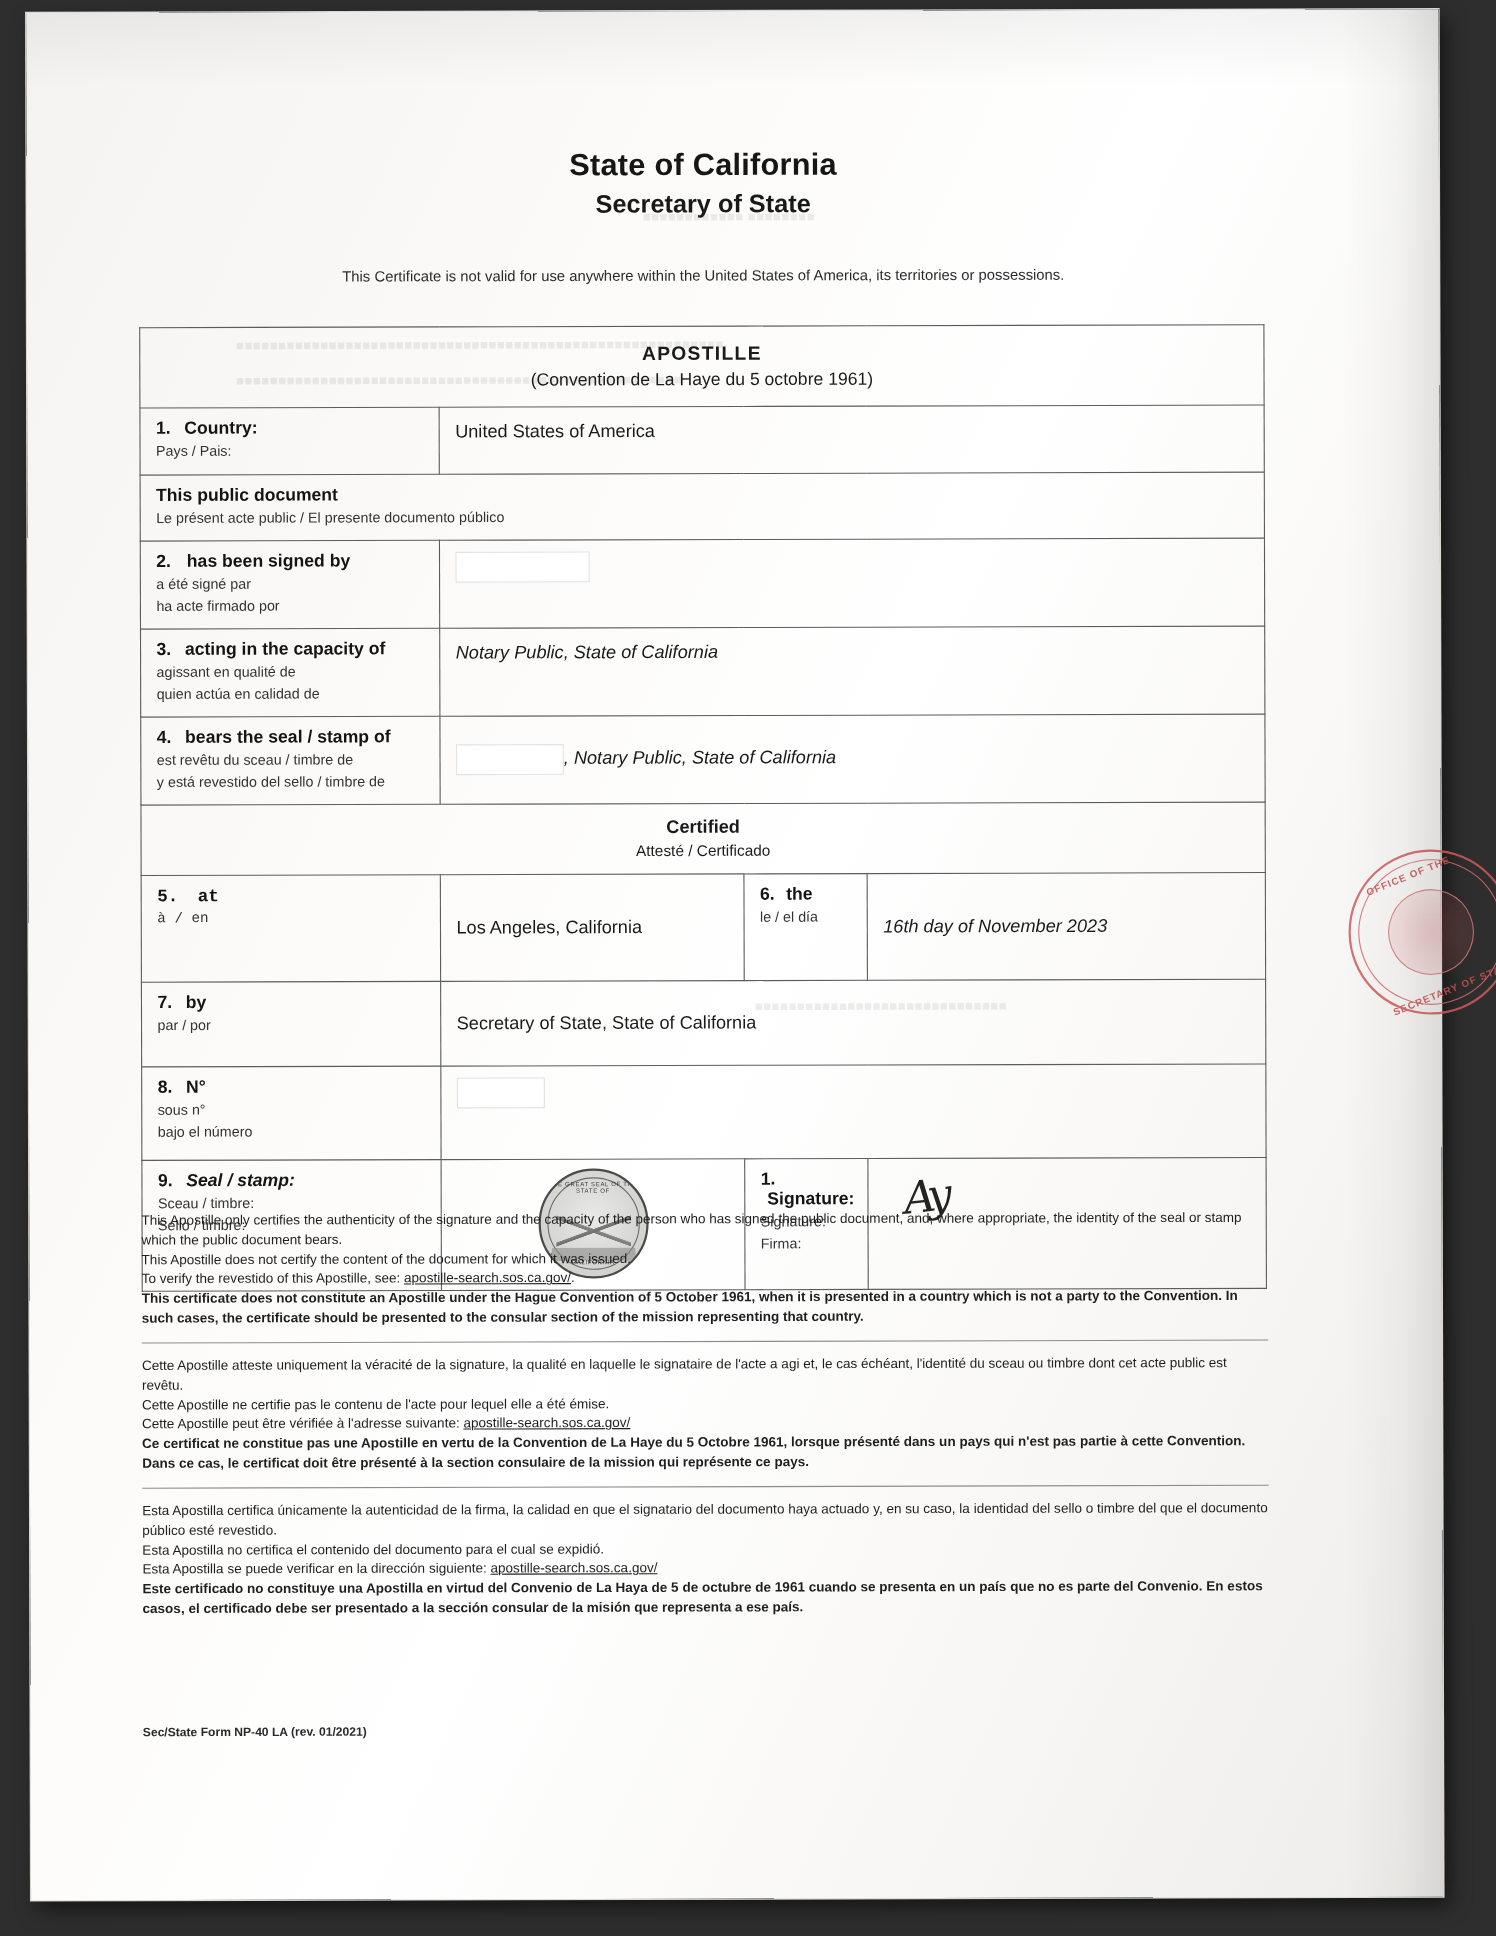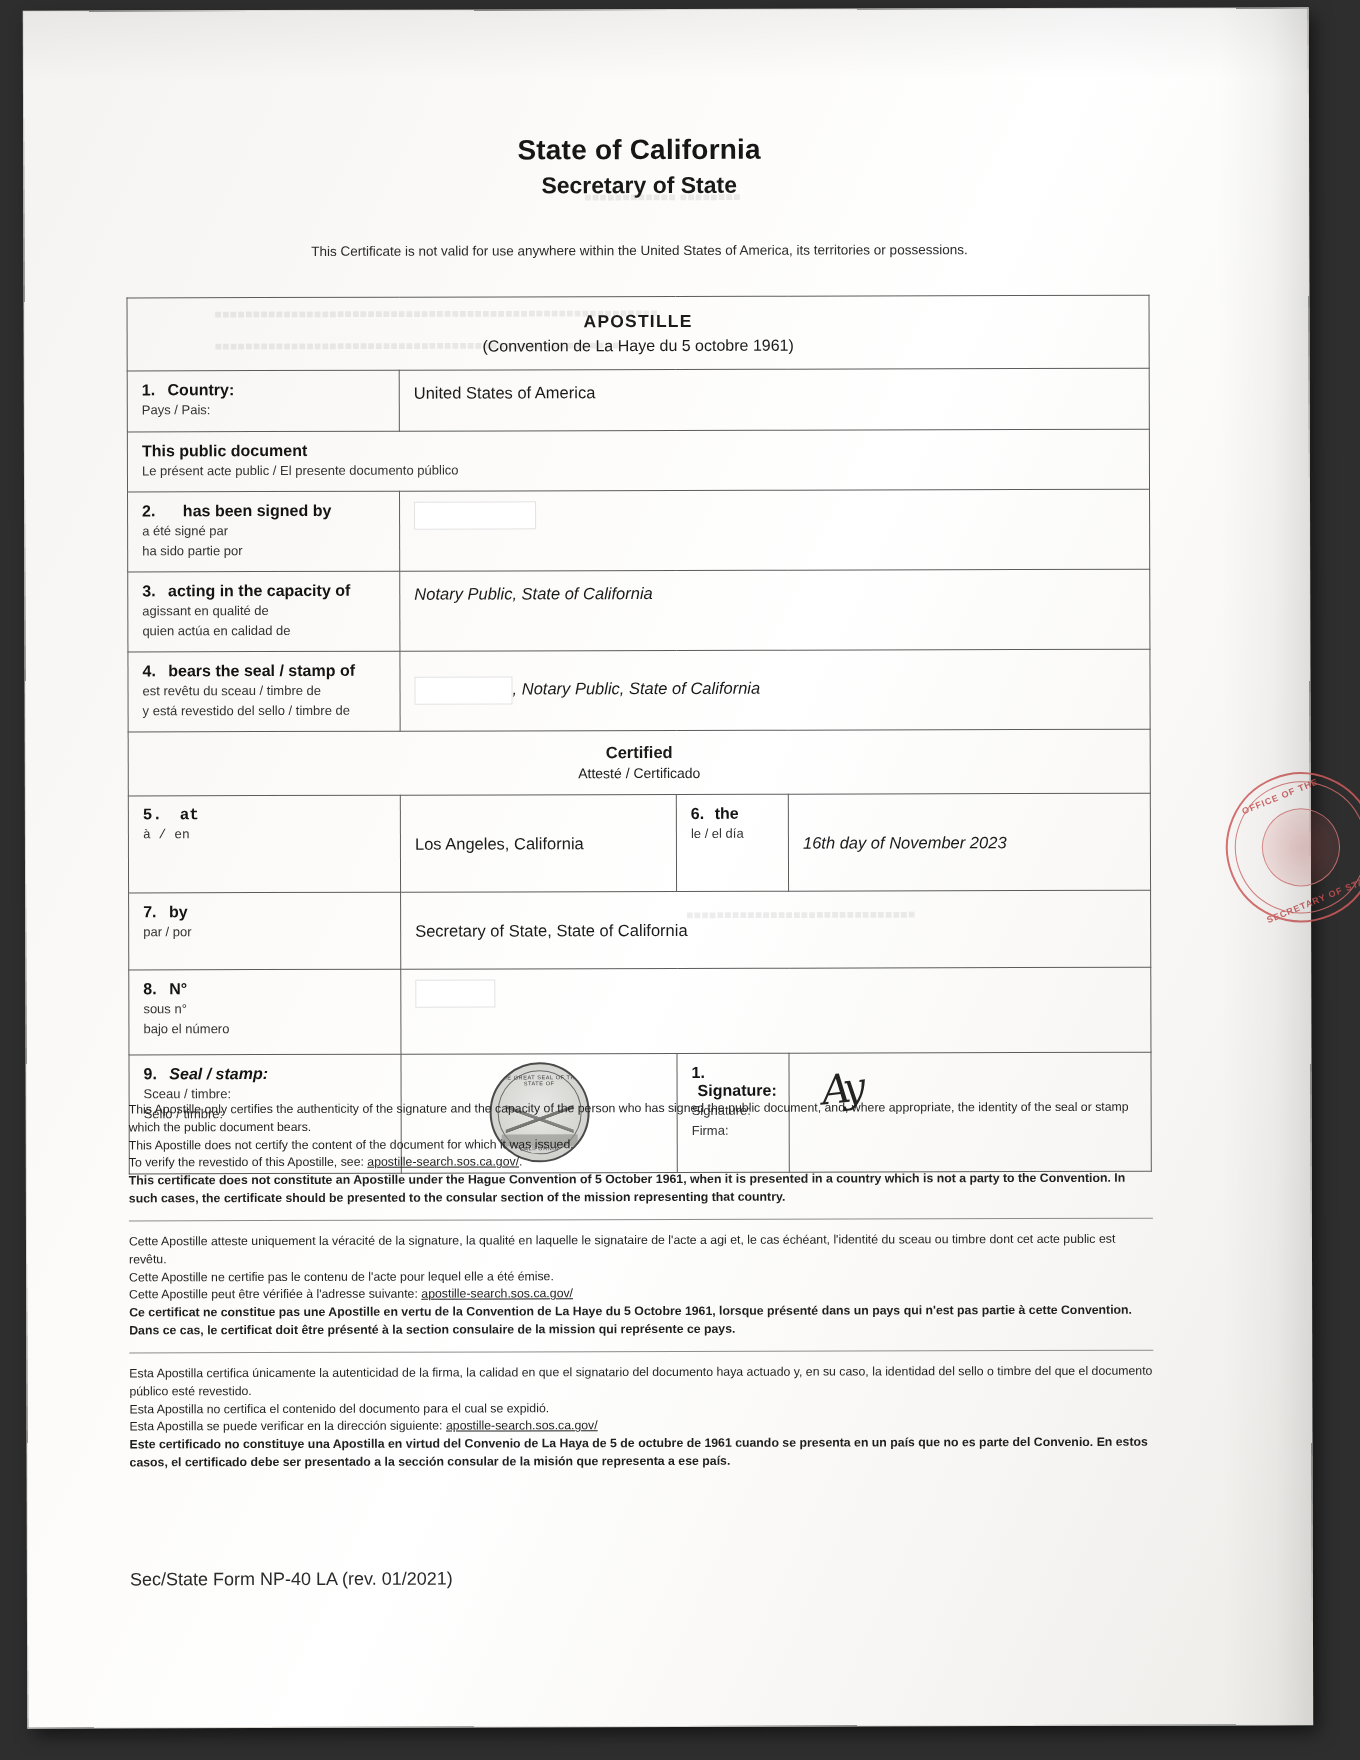--- a/index.html
+++ b/index.html
@@ -247,22 +247,23 @@
   }
   .rule {
     border: 0;
     border-top: 1px solid #8c8c8c;
     margin: 12px 0 12px 0;
   }
   .formline {
     position: absolute;
     left: 62px;
     top: 1530px;
-    font-size: 18px;
+    font-size: 11px;
     color: #2a2a2a;
+    font-weight: bold;
   }
 </style>
 </head>
 <body>
 
 <div class="page-bg"></div>
 
 <div class="paper">
   <div class="sheet">
 
@@ -305,23 +306,23 @@
       <tr>
         <td colspan="4">
           <div class="lbl-num">This public document</div>
           <div class="lbl-sub">Le présent acte public / El presente documento público</div>
         </td>
       </tr>
 
       <tr>
         <td>
           <span class="lbl-num">2.</span>
-          <span class="lbl-num" style="margin-left:23px;">has been signed by</span>
+          <span class="lbl-num" style="margin-left:10px;">has been signed by</span>
           <div class="lbl-sub">a été signé par</div>
-          <div class="lbl-sub">ha sido partie por</div>
+          <div class="lbl-sub">ha acte firmado por</div>
         </td>
         <td colspan="3">
           <span class="redact" style="width:120px;"></span>
         </td>
       </tr>
 
       <tr>
         <td>
           <span class="lbl-num">3.</span>
           <span class="lbl-num" style="margin-left:8px;margin-top:48px;">acting in the capacity of</span>

